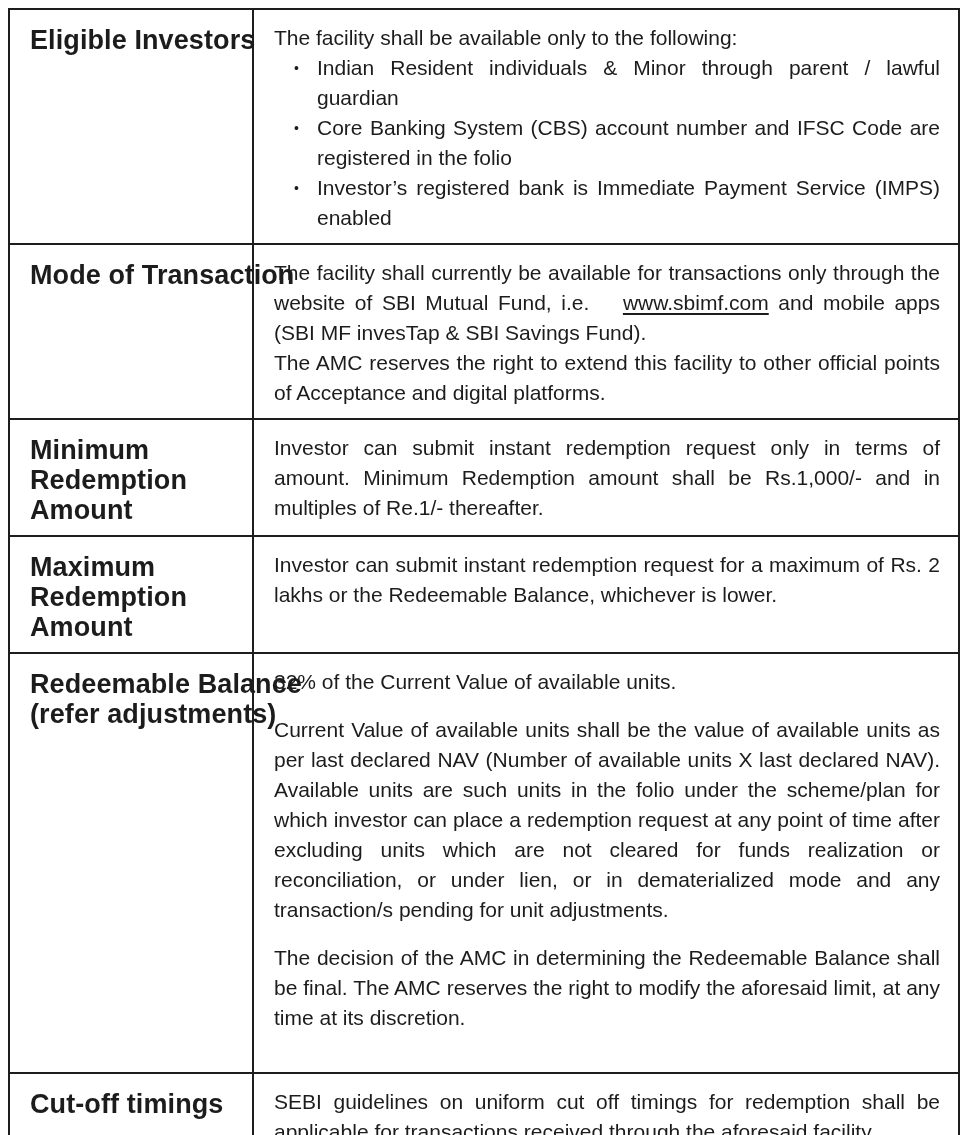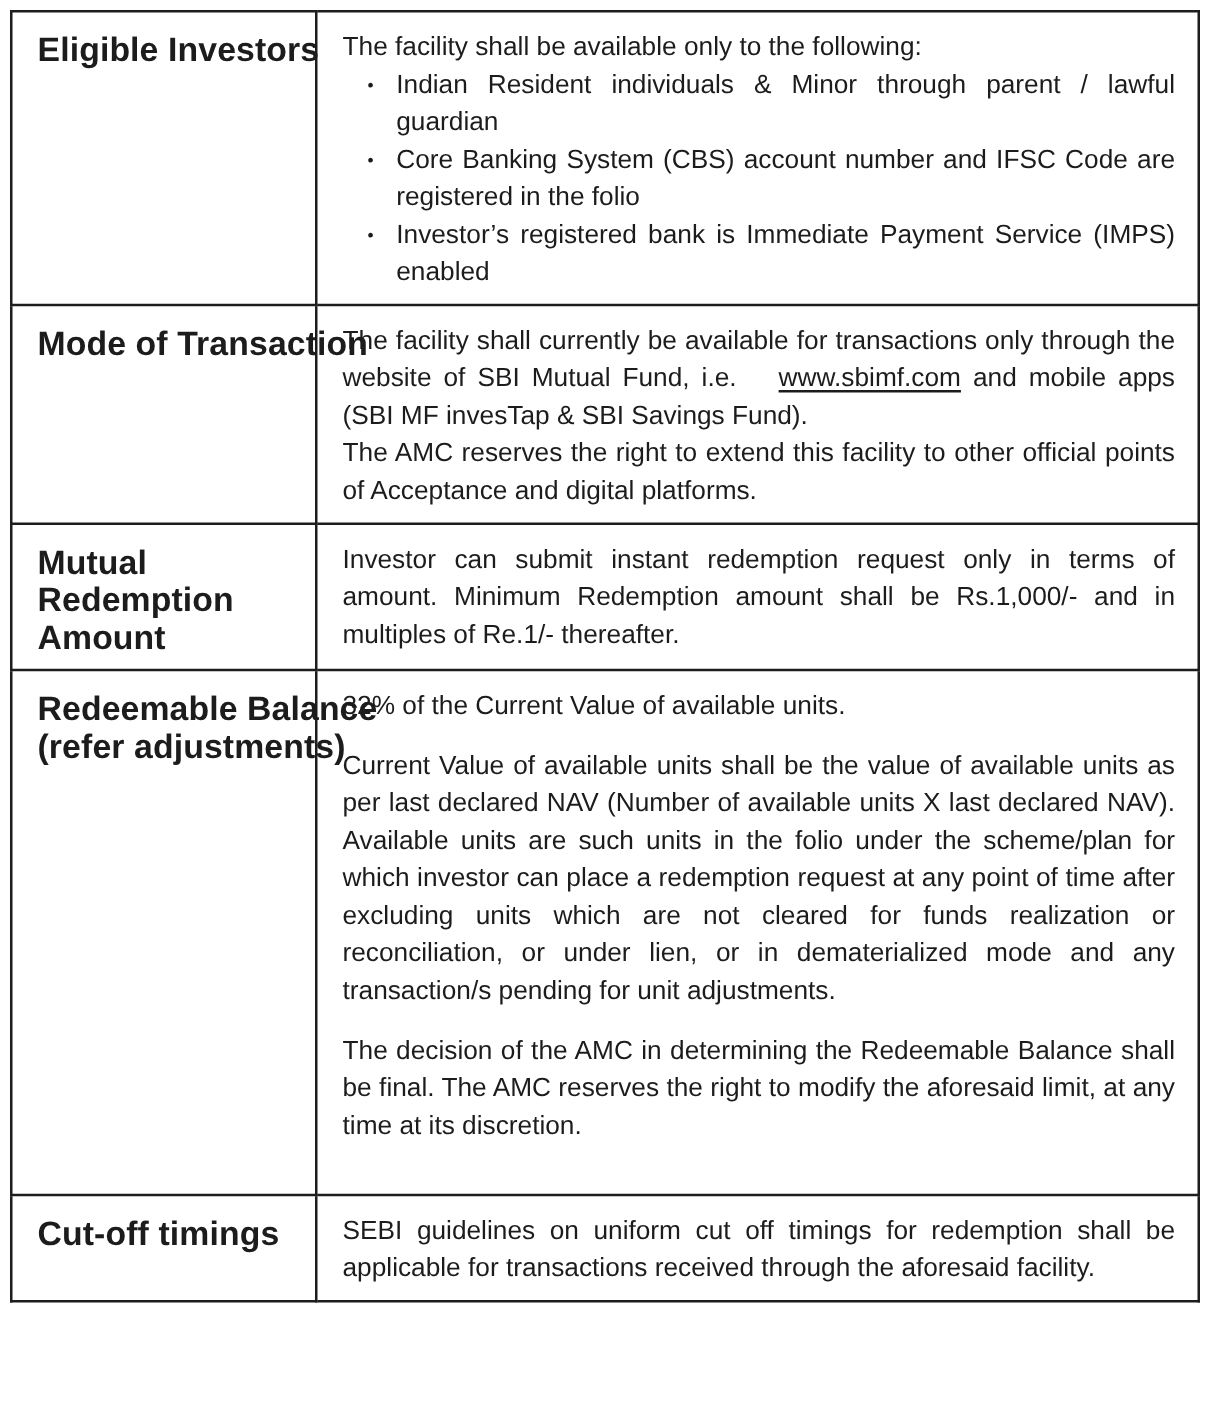--- a/index.html
+++ b/index.html
@@ -111,29 +111,39 @@
           <div class="label-line">Mode of Transaction</div>
         </td>
         <td class="content-cell">
           <p><span>The facility shall currently be available for transactions only through the website of SBI Mutual Fund, i.e. </span><span class="url">www.sbimf.com</span><span> and mobile apps (SBI MF invesTap &amp; SBI Savings Fund).</span></p>
           <p>The AMC reserves the right to extend this facility to other official points of Acceptance and digital platforms.</p>
         </td>
       </tr>
 
       <tr class="r3">
         <td class="label-cell">
-          <div class="label-line">Mutual</div>
+          <div class="label-line">Minimum</div>
           <div class="label-line">Redemption</div>
           <div class="label-line">Amount</div>
         </td>
         <td class="content-cell">
           <p>Investor can submit instant redemption request only in terms of amount. Minimum Redemption amount shall be Rs.1,000/- and in multiples of Re.1/- thereafter.</p>
         </td>
       </tr>
 
+      <tr class="r4">
+        <td class="label-cell">
+          <div class="label-line">Maximum</div>
+          <div class="label-line">Redemption</div>
+          <div class="label-line">Amount</div>
+        </td>
+        <td class="content-cell">
+          <p>Investor can submit instant redemption request for a maximum of Rs. 2 lakhs or the Redeemable Balance, whichever is lower.</p>
+        </td>
+      </tr>
 
       <tr class="r5">
         <td class="label-cell">
           <div class="label-line">Redeemable Balance</div>
           <div class="label-line">(refer adjustments)</div>
         </td>
         <td class="content-cell">
           <p>32% of the Current Value of available units.</p>
           <p class="gap-above">Current Value of available units shall be the value of available units as per last declared NAV (Number of available units X last declared NAV). Available units are such units in the folio under the scheme/plan for which investor can place a redemption request at any point of time after excluding units which are not cleared for funds realization or reconciliation, or under lien, or in dematerialized mode and any transaction/s pending for unit adjustments.</p>
           <p class="gap-above">The decision of the AMC in determining the Redeemable Balance shall be final. The AMC reserves the right to modify the aforesaid limit, at any time at its discretion.</p>

